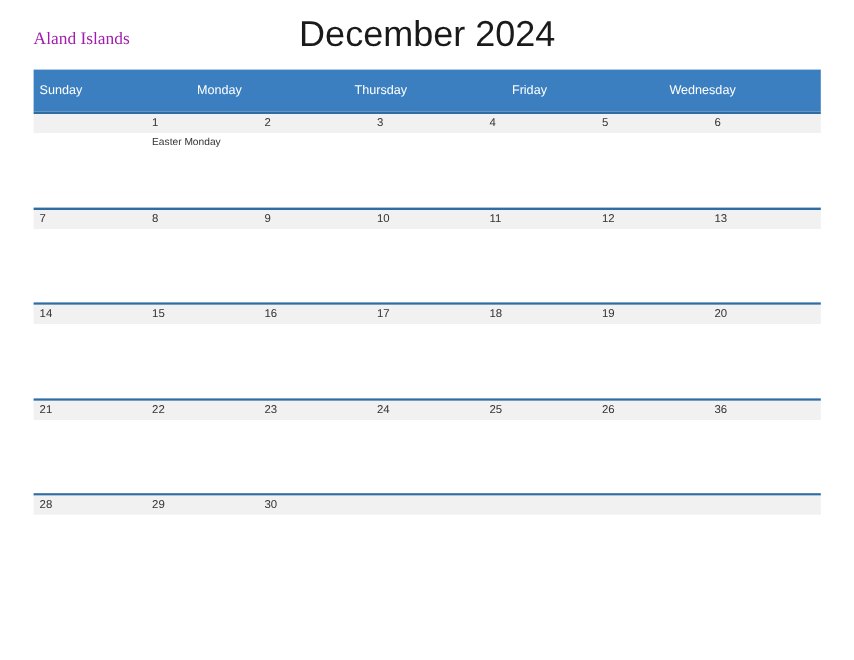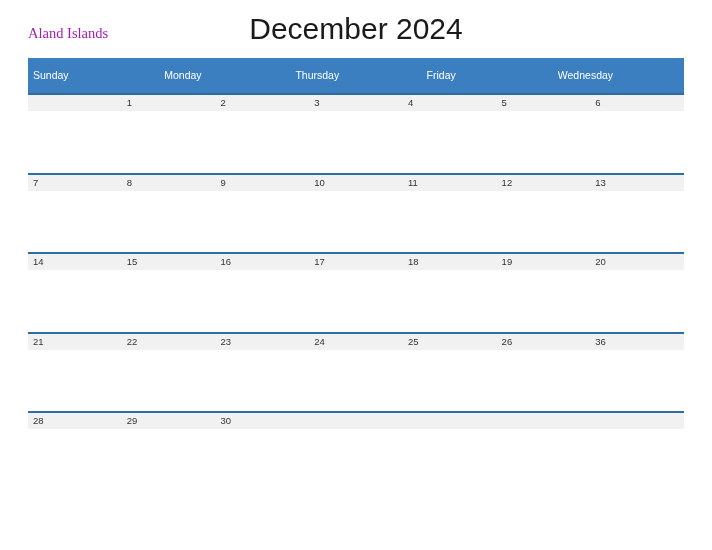--- a/index.html
+++ b/index.html
@@ -182,20 +182,23 @@
         <div class="daynum">3</div>
         <div class="daynum">4</div>
         <div class="daynum">5</div>
         <div class="daynum">6</div>
       </div>
       <div class="events-band">
         <div class="event-cell">
             <div class="event"></div>
           </div>
         <div class="event-cell">
+            <div class="event">Easter Monday</div>
+          </div>
+        <div class="event-cell">
             <div class="event"></div>
           </div>
         <div class="event-cell">
             <div class="event"></div>
           </div>
         <div class="event-cell">
             <div class="event"></div>
           </div>
         <div class="event-cell">
             <div class="event"></div>

